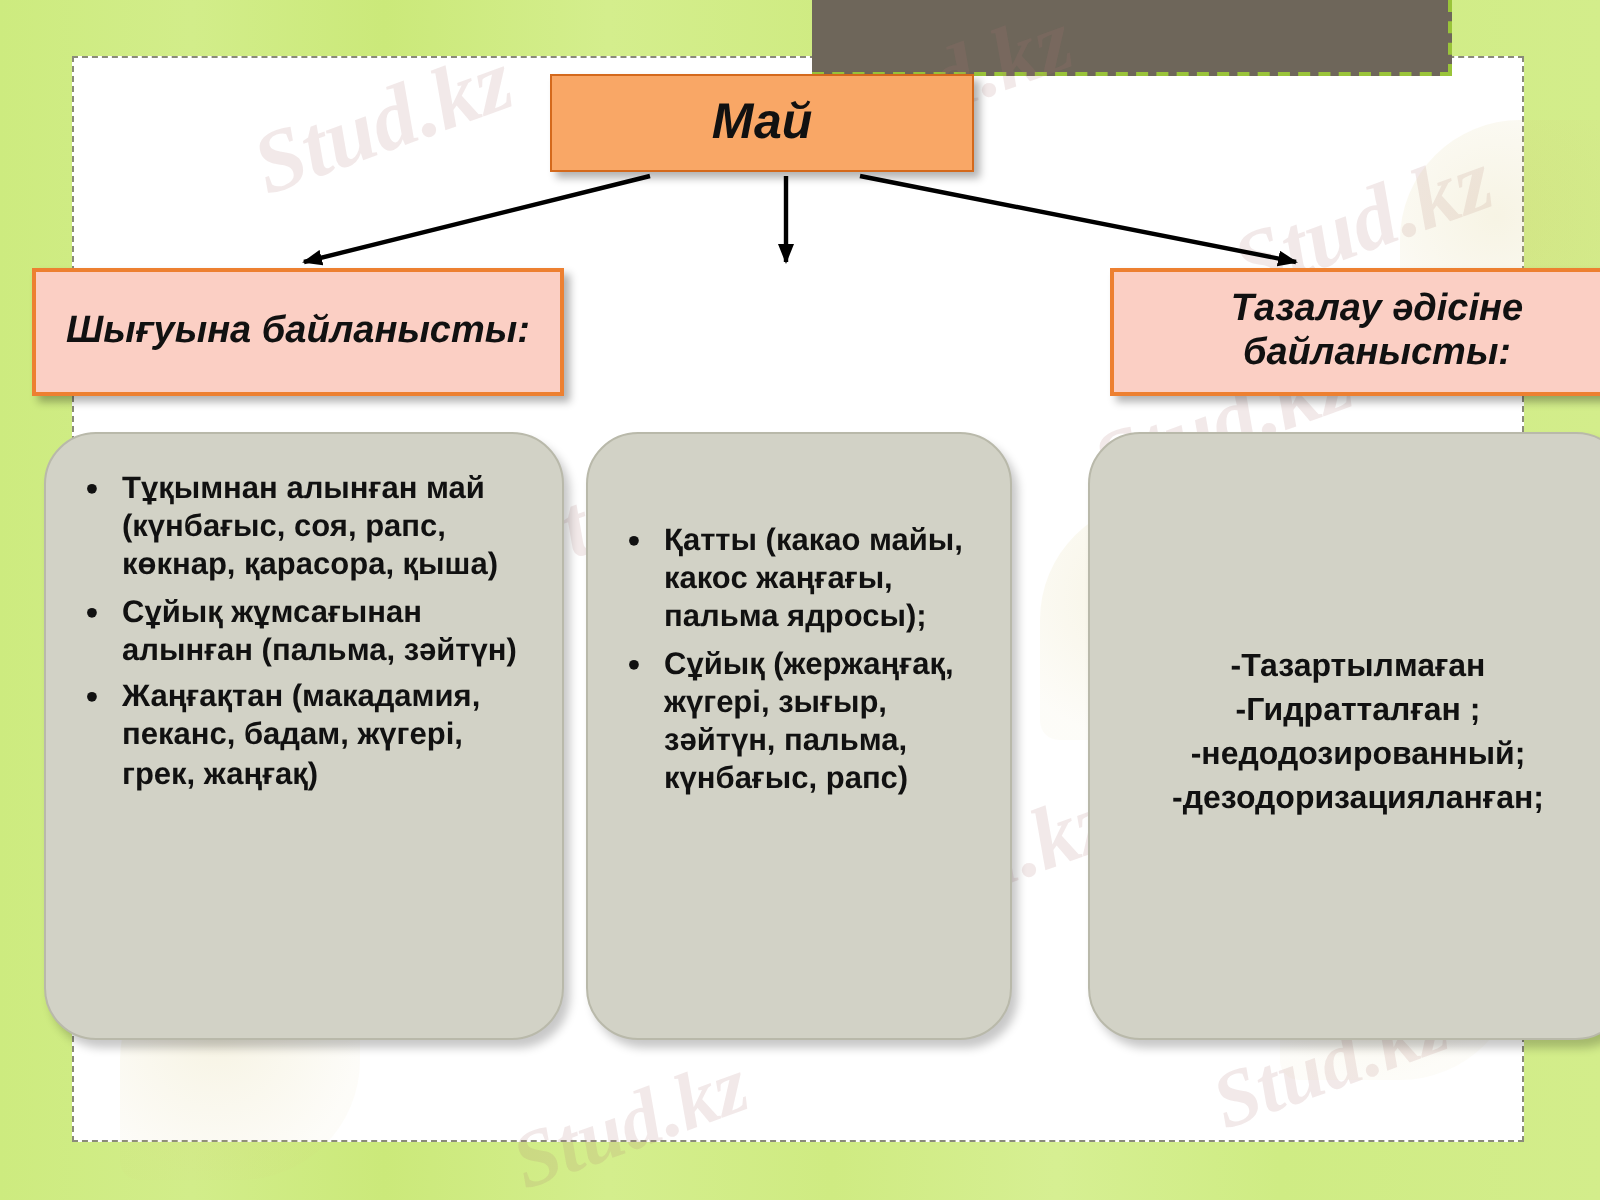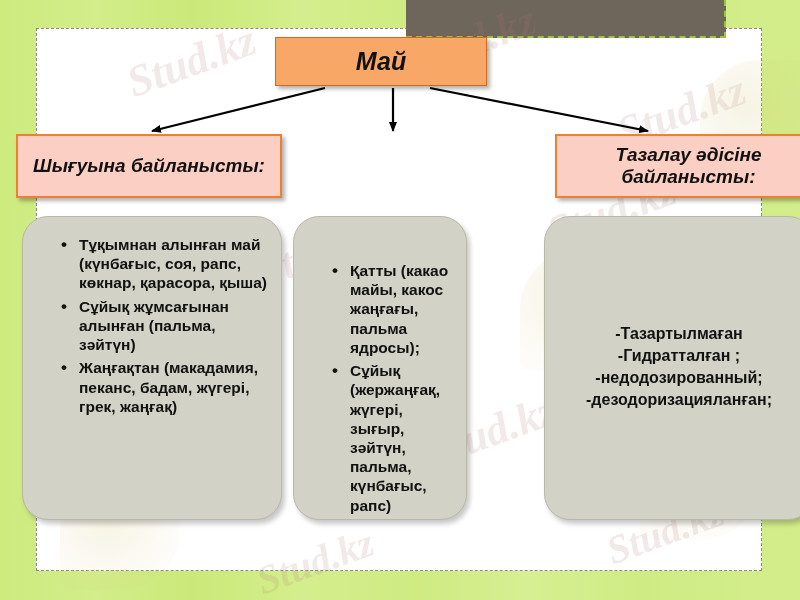--- a/index.html
+++ b/index.html
@@ -110,28 +110,28 @@
   #header-node-1 { left: 293px; top: 139px; width: 211px; height: 57px; font-size: 16px; }
   #header-node-2 { left: 519px; top: 134px; width: 267px; height: 64px; margin-left: 36px; }
 
   .content-node {
     position: absolute;
     background: #d2d2c6;
     border: 1px solid #b9b9aa;
     border-radius: 26px;
     box-shadow: 3px 4px 5px rgba(0,0,0,0.22);
     z-index: 12;
-    padding: 18px 14px 14px 32px;
+    padding: 18px 14px 14px 14px;
     color: #111;
     font-weight: bold;
     font-size: 15.5px;
     line-height: 1.24;
   }
   #content-node-0 { left: 22px;  top: 216px; width: 260px; height: 304px; }
-  #content-node-1 { left: 293px; top: 216px; width: 174px; height: 304px; }
+  #content-node-1 { left: 293px; top: 216px; width: 213px; height: 304px; }
   #content-node-2 {
     left: 516px; top: 216px; width: 270px; height: 304px;
     display: flex; align-items: center; justify-content: center;
     padding: 10px 8px;
     margin-left: 28px;
   }
 
   .bullet-list { list-style: none; }
   .bullet-list li {
     position: relative;

